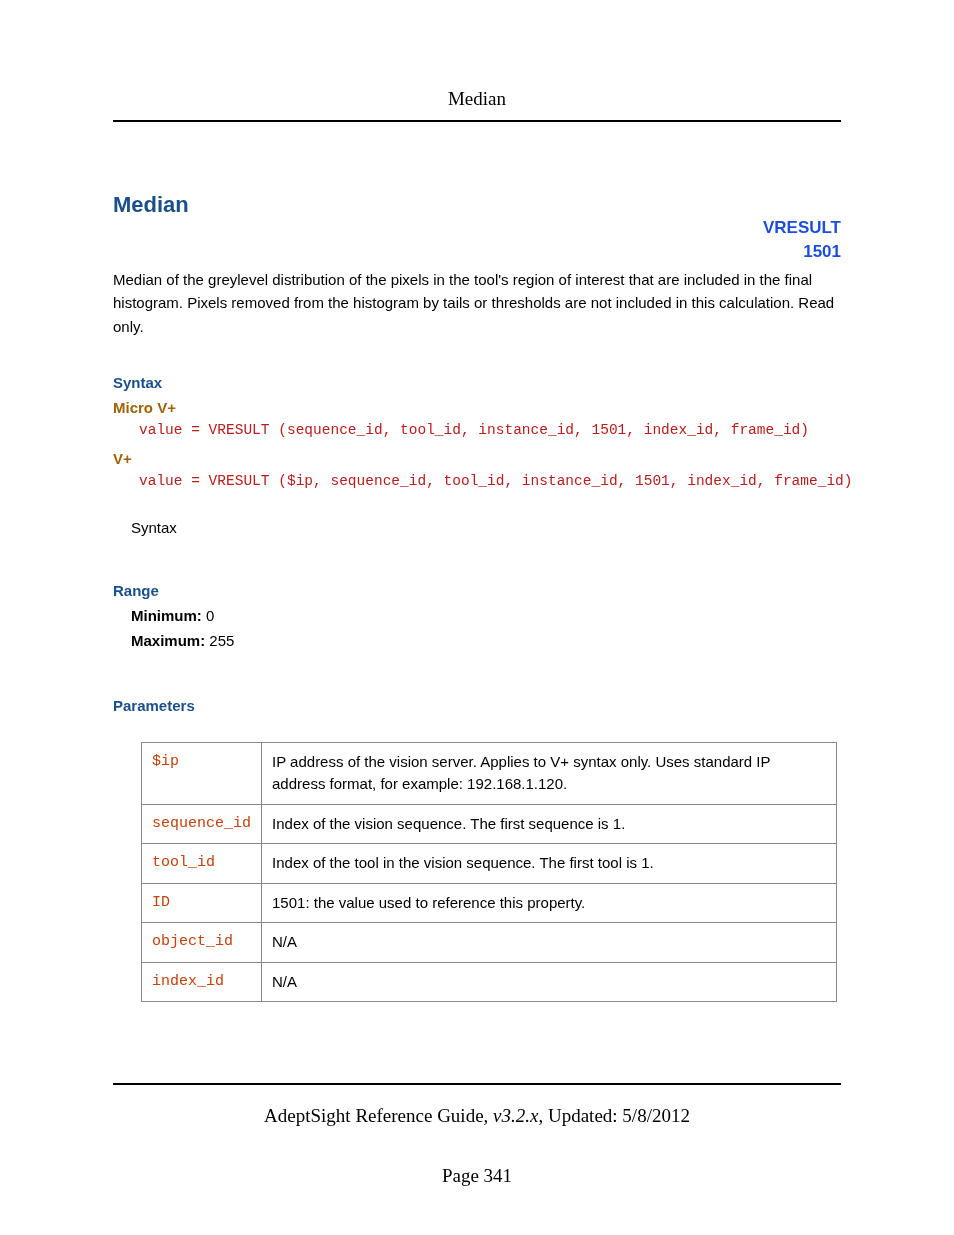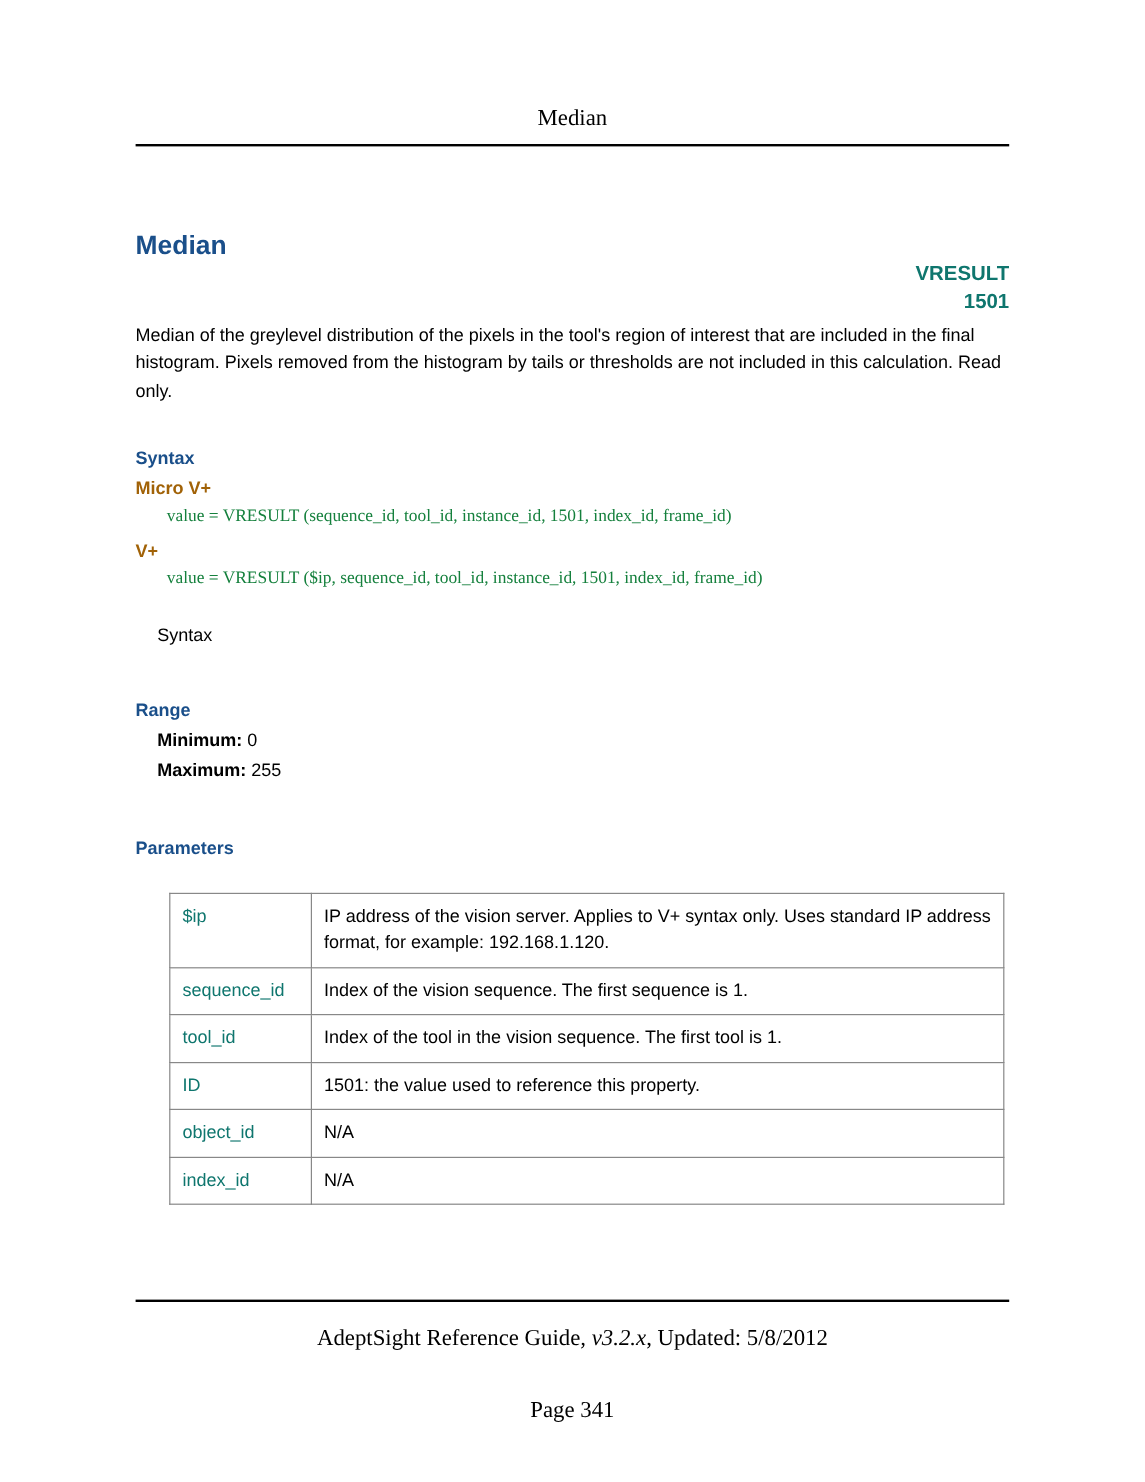--- a/index.html
+++ b/index.html
@@ -33,21 +33,21 @@
   .main-title {
     font-size: 22px;
     font-weight: bold;
     color: #1a4f8a;
   }
   .badge-block {
     position: absolute;
     right: 0;
     top: 24px;
     text-align: right;
-    color: #0f766e;
+    color: #1d4ed8;
     font-weight: bold;
     font-size: 17px;
     line-height: 1.4;
   }
   .description {
     font-size: 15px;
     line-height: 1.55;
     margin-top: 50px;
     margin-bottom: 36px;
   }
@@ -59,23 +59,23 @@
     margin-bottom: 8px;
   }
   .sub-heading {
     color: #a16207;
     font-weight: bold;
     font-size: 15px;
     margin-top: 4px;
     margin-bottom: 6px;
   }
   .code-line {
-    font-family: Liberation Serif, serif;
+    font-family: Liberation Mono, monospace;
     font-size: 14.5px;
-    color: #15803d;
+    color: #b91c1c;
     padding-left: 26px;
     margin-bottom: 12px;
     white-space: nowrap;
   }
   .indent-block {
     padding-left: 18px;
     font-size: 15px;
     margin-bottom: 6px;
   }
   .kv-line {
@@ -91,22 +91,22 @@
     margin-top: 28px;
     font-size: 15px;
   }
   .params-table td {
     border: 1px solid #888;
     padding: 8px 10px;
     vertical-align: top;
     line-height: 1.5;
   }
   .params-table td.param-name {
-    color: #0f766e;
-    font-family: Liberation Sans, sans-serif;
+    color: #c2410c;
+    font-family: Liberation Mono, monospace;
     width: 118px;
   }
   .footer-rule {
     border: none;
     border-top: 2px solid #000;
     margin: 0 113px;
     position: absolute;
     left: 0; right: 0;
     bottom: 150px;
   }

